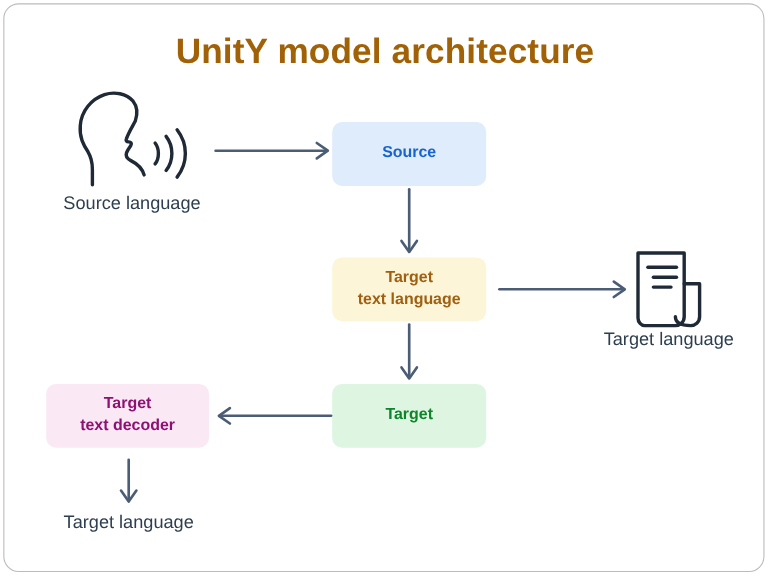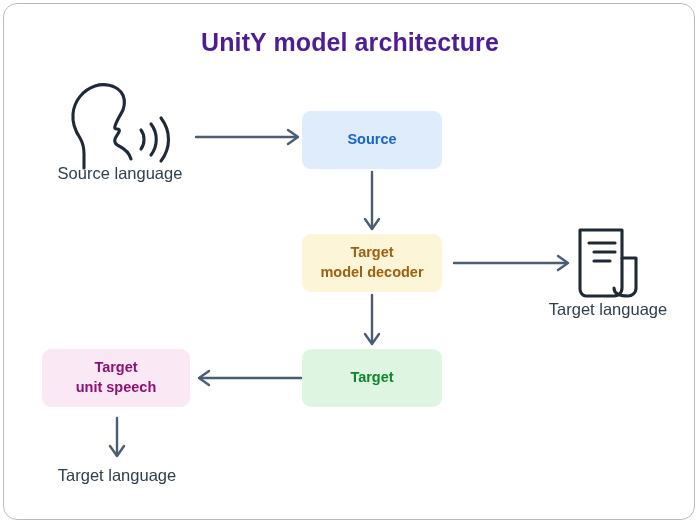--- a/index.html
+++ b/index.html
@@ -31,23 +31,23 @@
     inset: 0;
   }
 
   
   #title {
     position: absolute;
     left: 0;
     top: 24px;
     width: 692px;
     text-align: center;
-    font-size: 25px;
+    font-size: 32px;
     font-weight: bold;
-    color: #4c1d95;
+    color: #a16207;
     letter-spacing: 0.1px;
   }
 
   
   .node-box {
     position: absolute;
     box-sizing: border-box;
     border-radius: 9px;
     display: flex;
     flex-direction: column;
@@ -89,21 +89,21 @@
     width: 72px; height: 74px;
   }
 
   
   .caption {
     position: absolute;
     text-align: center;
     font-size: 16.5px;
     color: #2d3e4e;
   }
-  #caption-source-language   { left: 22px;  top: 160px; width: 188px; }
+  #caption-source-language   { left: 22px;  top: 172px; width: 188px; }
   #caption-target-language-text   { left: 510px; top: 296px; width: 188px; }
   #caption-target-language-speech { left: 22px;  top: 462px; width: 182px; }
 
   
   .arrow-svg { position: absolute; overflow: visible; }
   #arrow-head-to-encoder  { left: 190px; top: 120px; width: 110px; height: 26px; }
   #arrow-encoder-to-text  { left: 355px; top: 166px; width: 26px;  height: 65px; }
   #arrow-text-to-doc      { left: 448px; top: 246px; width: 122px; height: 26px; }
   #arrow-text-to-t2u      { left: 355px; top: 289px; width: 26px;  height: 57px; }
   #arrow-t2u-to-unit      { left: 190px; top: 361px; width: 110px; height: 26px; }
@@ -144,21 +144,21 @@
 
     <svg class="arrow-svg" id="arrow-encoder-to-text" viewBox="0 0 26 65">
       <g fill="none" stroke="#4a5d75" stroke-width="2.4" stroke-linecap="round" stroke-linejoin="round">
         <line x1="13" y1="2" x2="13" y2="58"></line>
         <polyline points="6,49 13,59 20,49"></polyline>
       </g>
     </svg>
 
     <div class="node-box" id="box-target-text-decoder">
       <span class="node-line">Target</span>
-      <span class="node-line">model decoder</span>
+      <span class="node-line">text language</span>
     </div>
 
     <svg class="arrow-svg" id="arrow-text-to-doc" viewBox="0 0 122 26">
       <g fill="none" stroke="#4a5d75" stroke-width="2.4" stroke-linecap="round" stroke-linejoin="round">
         <line x1="2" y1="13" x2="115" y2="13"></line>
         <polyline points="106,6 116,13 106,20"></polyline>
       </g>
     </svg>
 
     <svg id="icon-document" viewBox="0 0 72 74">
@@ -186,21 +186,21 @@
 
     <svg class="arrow-svg" id="arrow-t2u-to-unit" viewBox="0 0 110 26">
       <g fill="none" stroke="#4a5d75" stroke-width="2.4" stroke-linecap="round" stroke-linejoin="round">
         <line x1="107" y1="13" x2="6" y2="13"></line>
         <polyline points="15,6 5,13 15,20"></polyline>
       </g>
     </svg>
 
     <div class="node-box" id="box-target-unit-decoder">
       <span class="node-line">Target</span>
-      <span class="node-line">unit speech</span>
+      <span class="node-line">text decoder</span>
     </div>
 
     <svg class="arrow-svg" id="arrow-unit-to-output" viewBox="0 0 26 46">
       <g fill="none" stroke="#4a5d75" stroke-width="2.4" stroke-linecap="round" stroke-linejoin="round">
         <line x1="13" y1="2" x2="13" y2="39"></line>
         <polyline points="6,30 13,40 20,30"></polyline>
       </g>
     </svg>
 
     <div class="caption" id="caption-target-language-speech">Target language</div>

